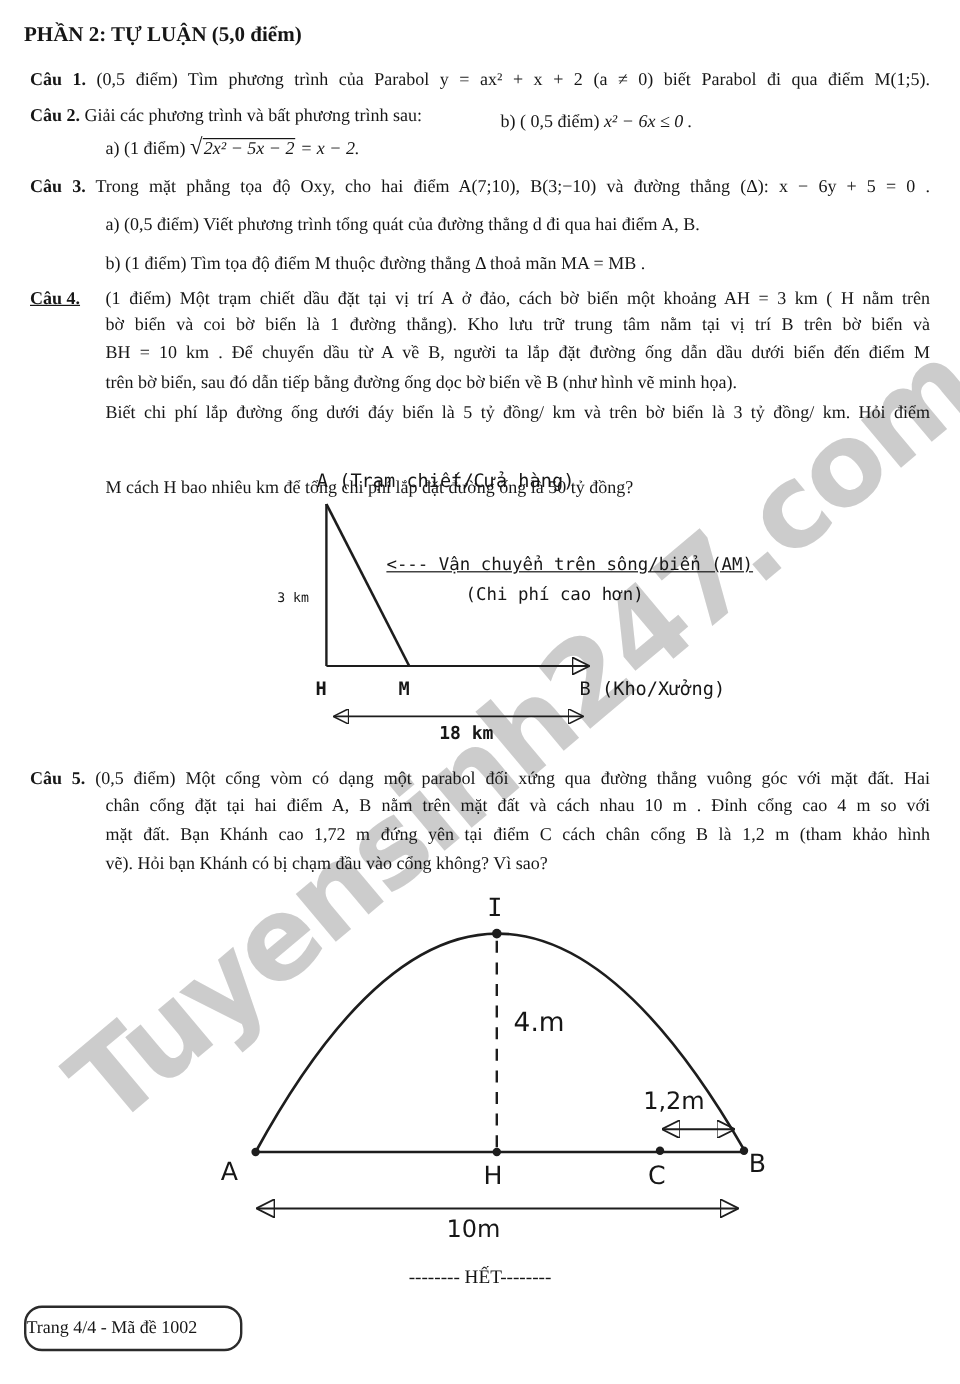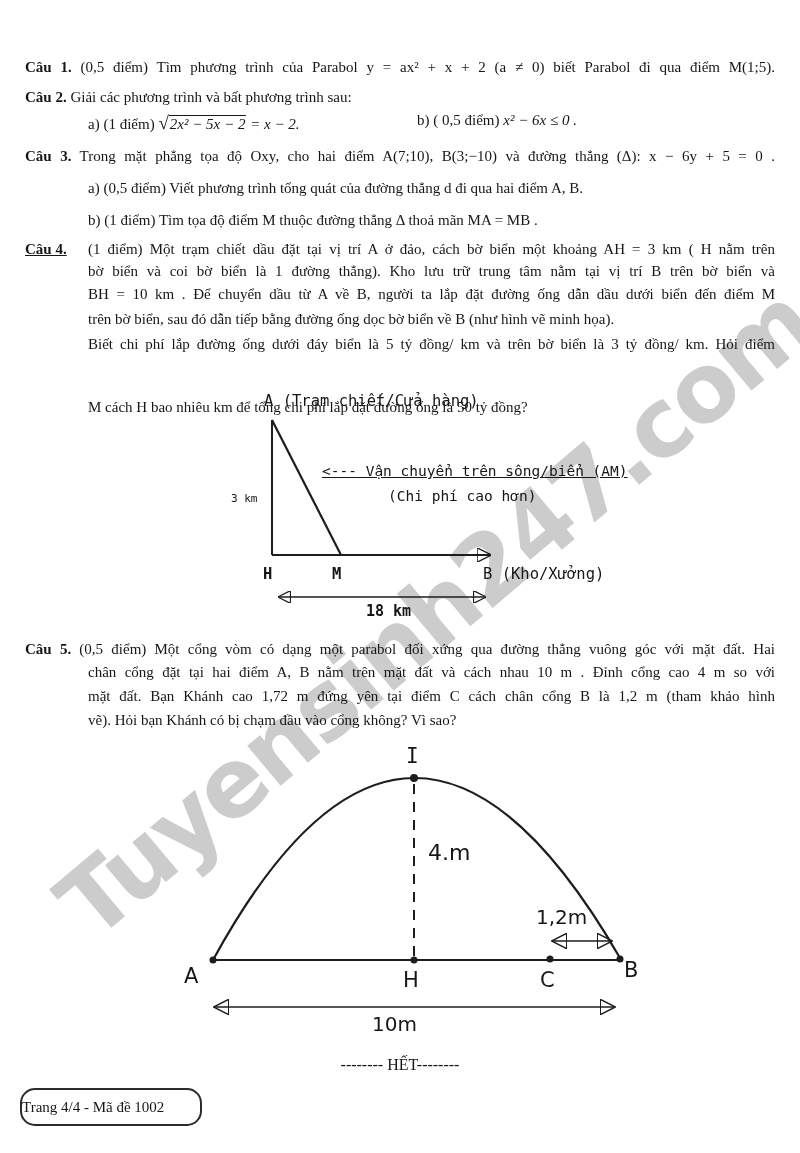--- a/index.html
+++ b/index.html
@@ -37,34 +37,35 @@
   svg line, svg path { stroke:#1d1d1d; fill:none; }
   svg circle { fill:#1d1d1d; stroke:none; }
 </style>
 </head>
 <body>
 
 <div class="page">
 
   <div class="wm">Tuyensinh247.com</div>
 
+  <div class="h1">PHẦN 2: TỰ LUẬN (5,0 điểm)</div>
 
   <div class="line just" style="left:25px; top:58px; width:750px;">
     <span class="qlabel">Câu 1.</span>
     <span>(0,5 điểm) Tìm phương trình của Parabol y = ax² + x + 2 (a ≠ 0) biết Parabol đi qua điểm M(1;5).</span>
   </div>
 
   <div class="line" style="left:25px; top:88px; width:750px;">
     <span class="qlabel">Câu 2.</span>
     <span>Giải các phương trình và bất phương trình sau:</span>
   </div>
   <div class="line" style="left:88px; top:111px;">
     <span>a) (1 điểm) </span><span class="sqrt">√</span><span class="radicand">2x² − 5x − 2</span><span class="math"> = x − 2.</span>
   </div>
-  <div class="line" style="left:417px; top:111px;text-align:right;">
+  <div class="line" style="left:417px; top:93px;text-align:right;">
     <span>b) ( 0,5 điểm) </span><span class="math">x² − 6x ≤ 0 .</span>
   </div>
 
   <div class="line just" style="left:25px; top:147px; width:750px;">
     <span class="qlabel">Câu 3.</span>
     <span>Trong mặt phẳng tọa độ Oxy, cho hai điểm A(7;10), B(3;−10) và đường thẳng (Δ): x − 6y + 5 = 0 .</span>
   </div>
   <div class="line" style="left:88px; top:179px;">a) (0,5 điểm) Viết phương trình tổng quát của đường thẳng d đi qua hai điểm A, B.</div>
   <div class="line" style="left:88px; top:211px;">b) (1 điểm) Tìm tọa độ điểm M thuộc đường thẳng Δ thoả mãn MA = MB .</div>
 

